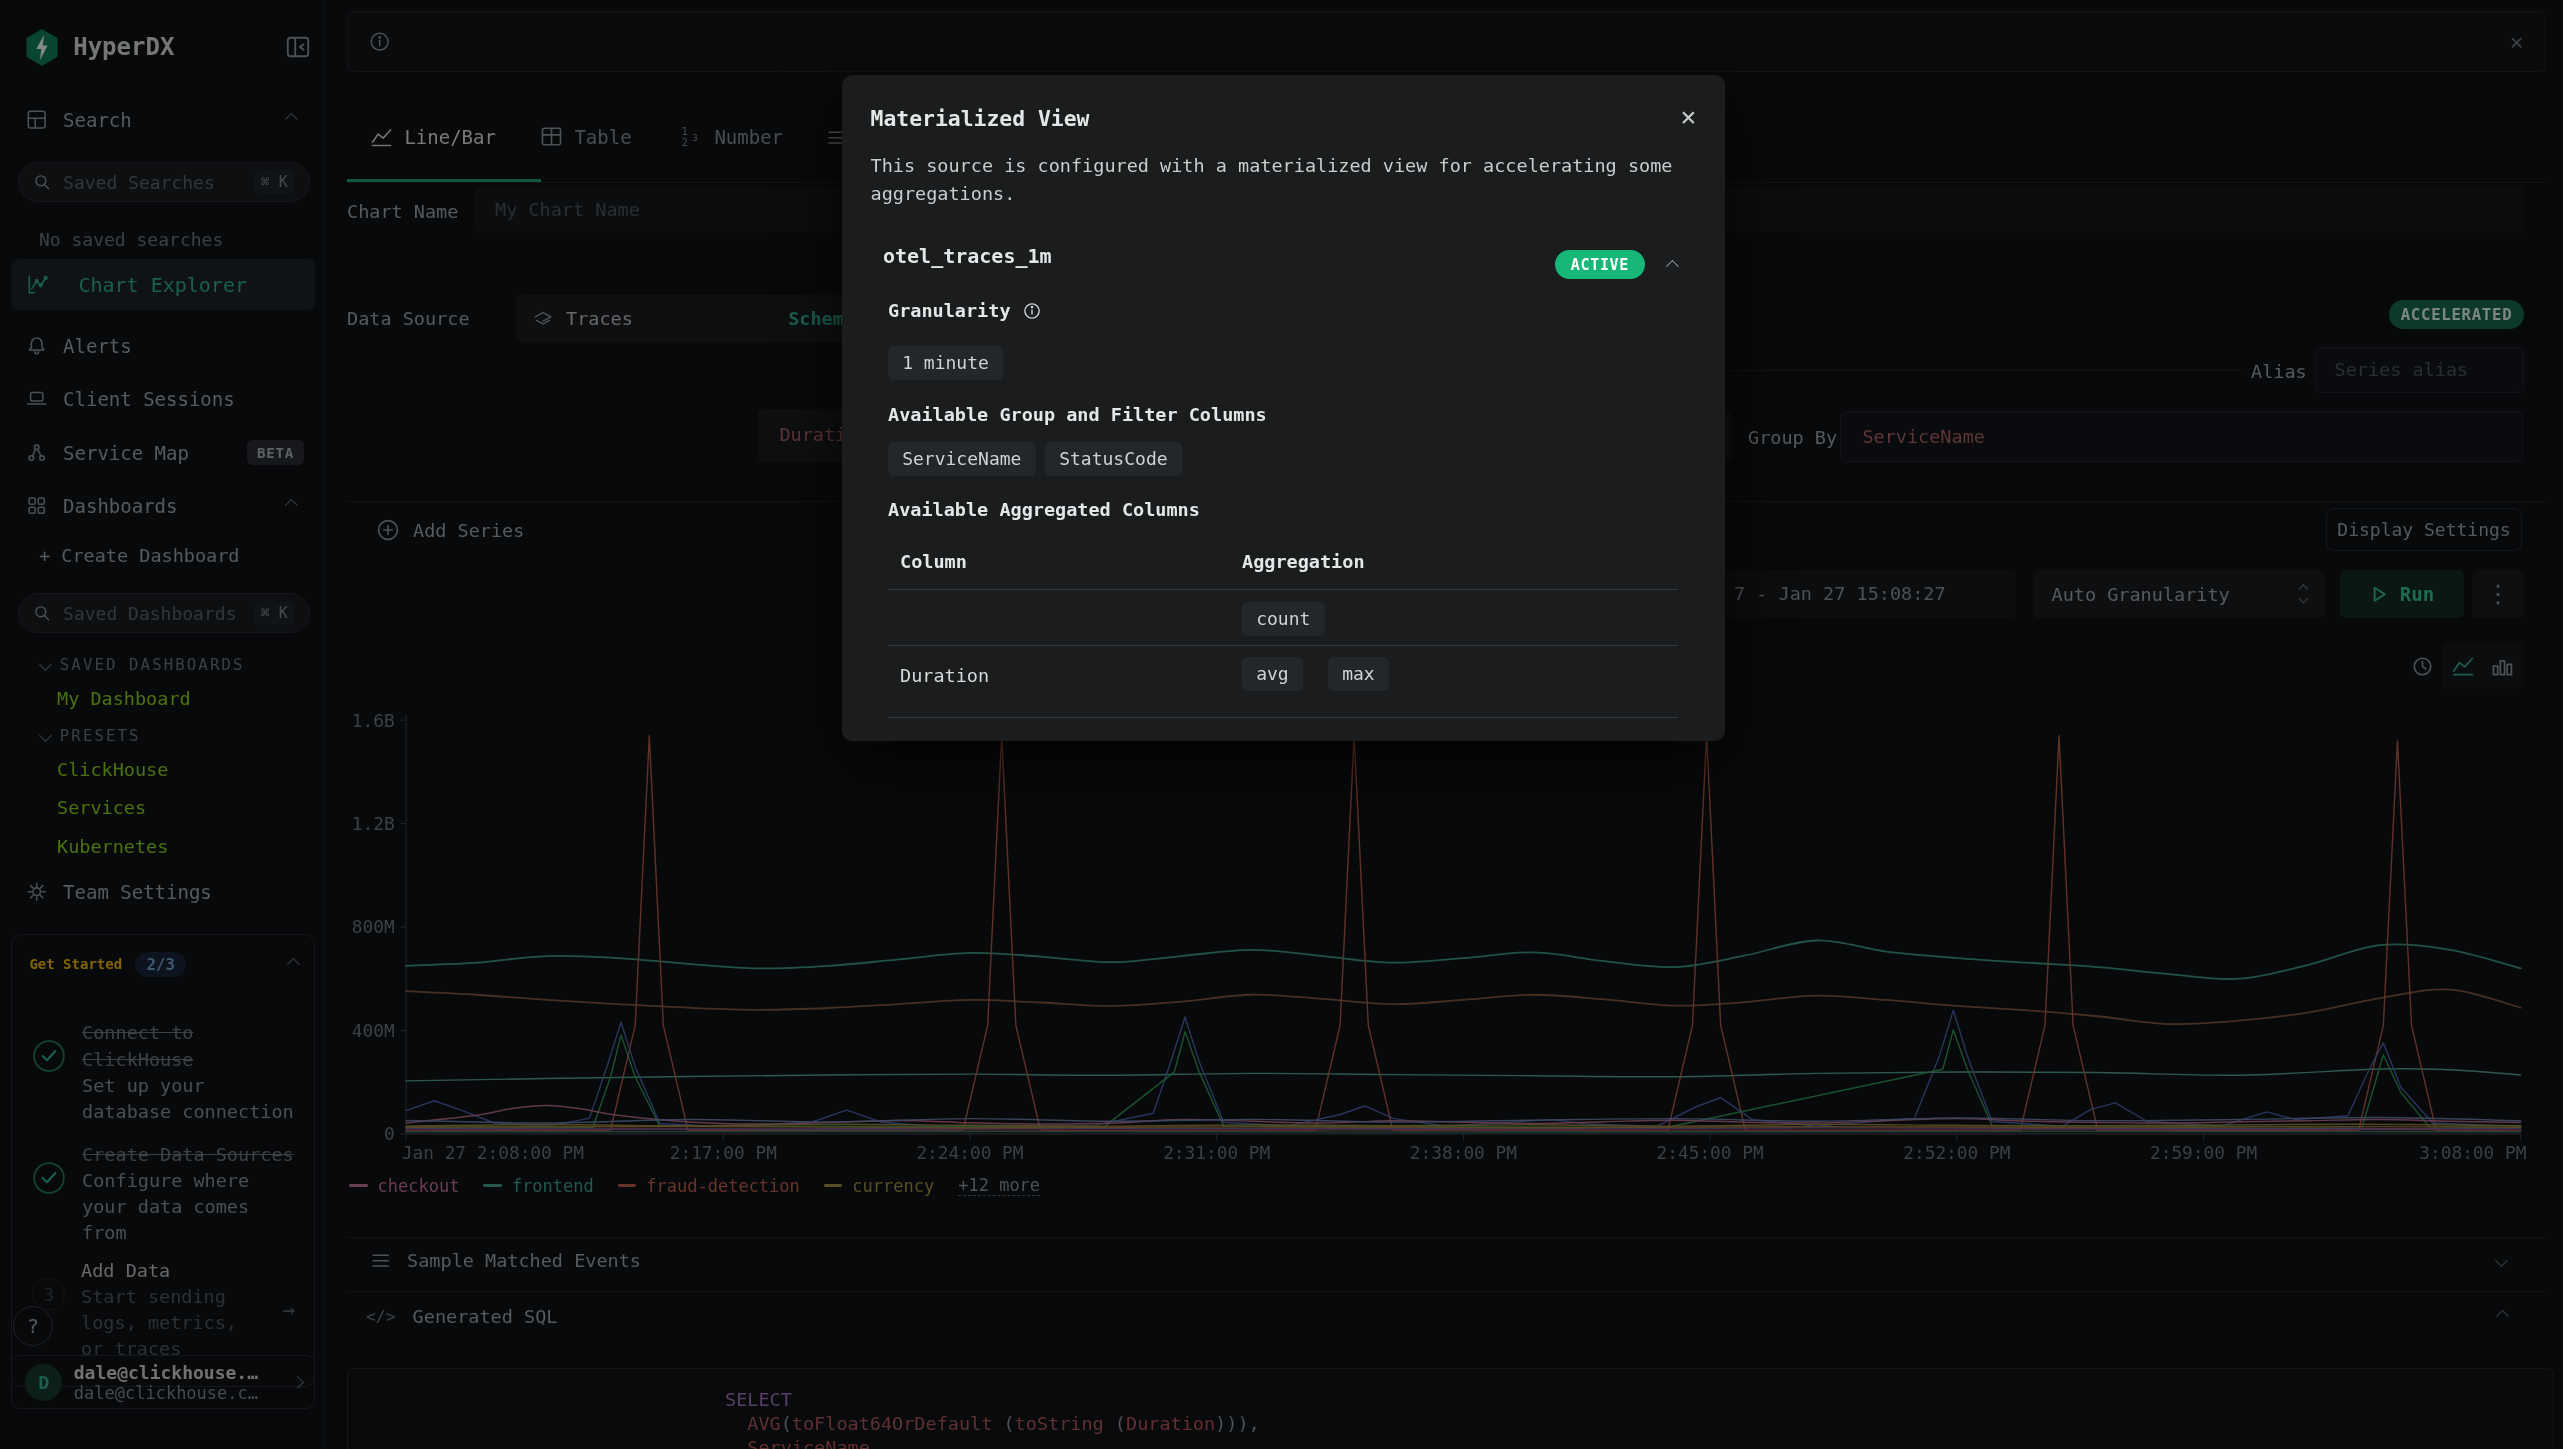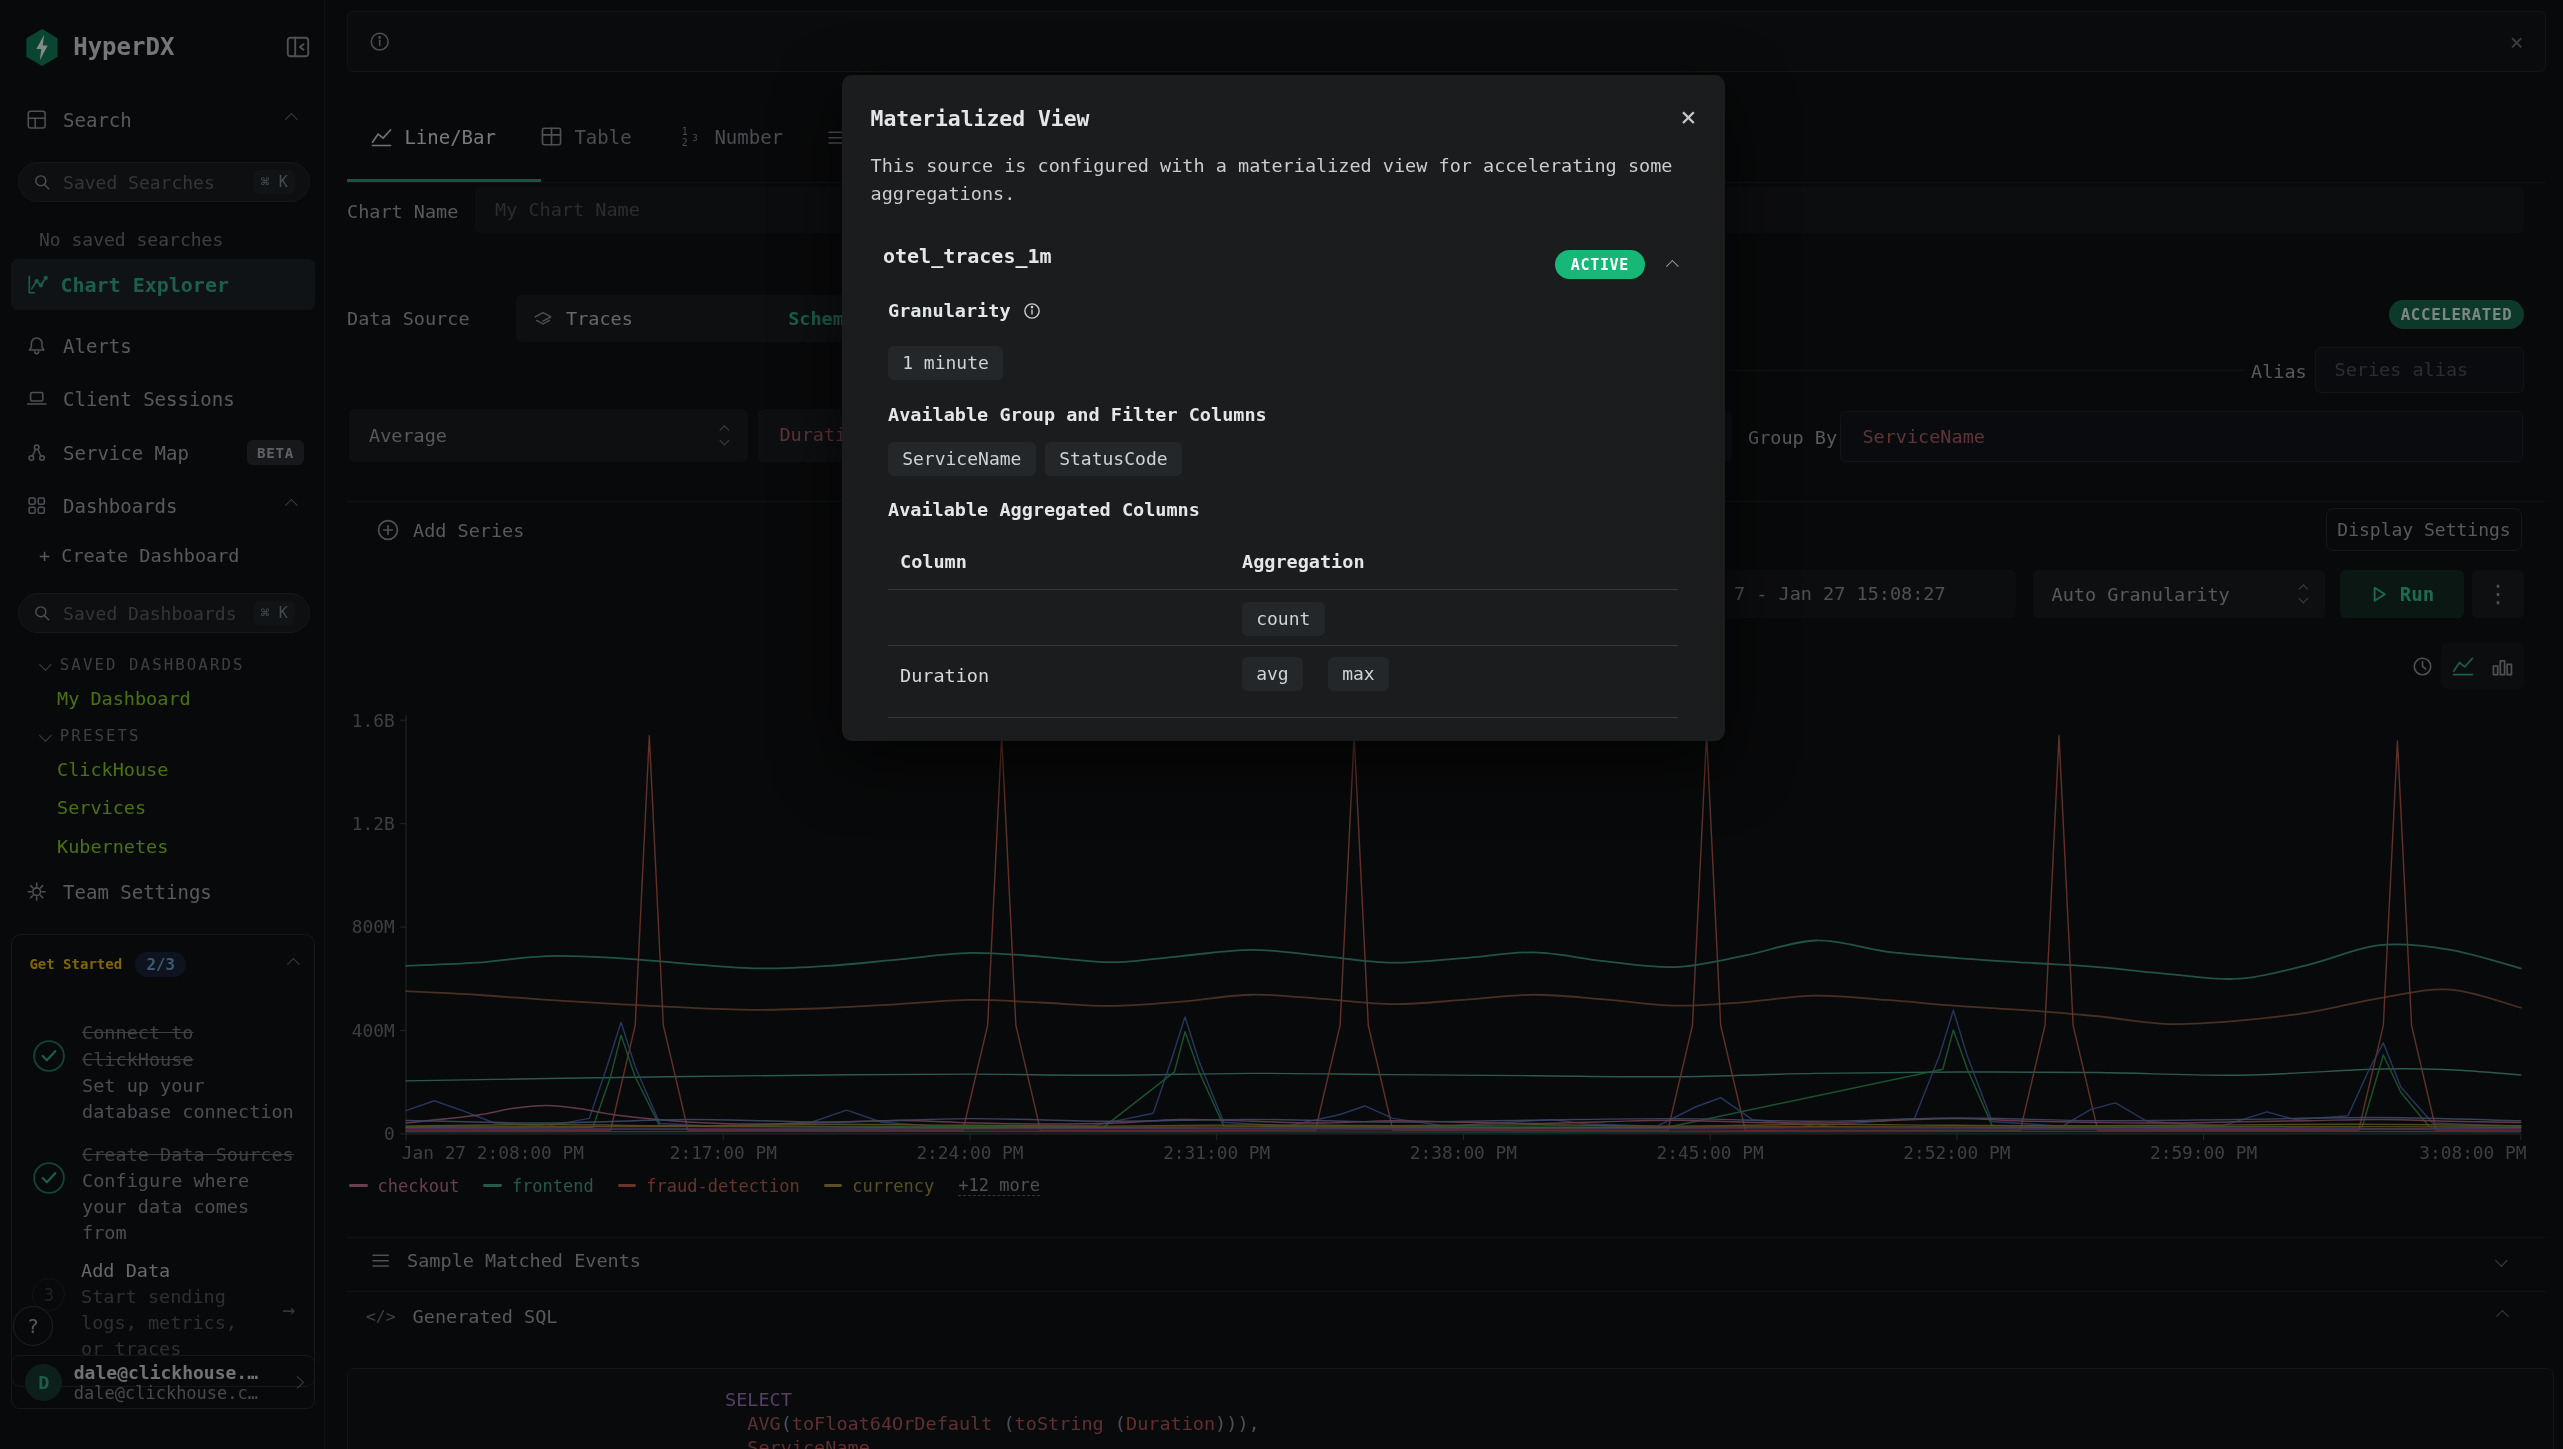--- a/index.html
+++ b/index.html
@@ -85,21 +85,21 @@
       <svg width="18.5" height="18.5" viewBox="0 0 26 26" class="ic">
           <circle cx="11" cy="11" r="7"></circle>
           <line x1="16" y1="16" x2="22" y2="22"></line>
         </svg>
       <span>Saved Searches</span>
       <span class="kbd">⌘ K</span>
     </div>
 
     <div class="abs" style="left:39px;top:229px;font-size:18px;color:#6b7174;">No saved searches</div>
 
-    <div class="abs row" style="left:11.4px;top:259px;width:304px;height:51px;background:#1b1f21;border-radius:7.1px;gap:11px;padding-left:15px;box-sizing:border-box;font-weight:bold;">
+    <div class="abs row" style="left:11.4px;top:259px;width:304px;height:51px;background:#1b1f21;border-radius:7.1px;gap:29px;padding-left:15px;box-sizing:border-box;">
       <svg width="23" height="23" viewBox="0 0 28 28" style="stroke:#2ea883;fill:none;stroke-width:2;stroke-linecap:round;stroke-linejoin:round;">
         <polyline points="4,4 4,24 10,24"></polyline>
           <polyline points="7,19 13,10 18,15 24,6"></polyline>
           <circle cx="13" cy="10" r="1.6"></circle>
           <circle cx="18" cy="15" r="1.6"></circle>
           <circle cx="24" cy="6" r="1.6"></circle>
       </svg>
       <span style="color:#2ea883;font-size:20px;">Chart Explorer</span>
     </div>
 
@@ -289,27 +289,20 @@
   </div>
 
   <div class="abs" style="left:2389px;top:300px;width:135px;height:28.5px;background:#14654a;border-radius:14.2px;color:#dff2ea;font-size:15.7px;font-weight:bold;letter-spacing:0.7px;display:flex;align-items:center;justify-content:center;">ACCELERATED</div>
 
   <div class="divider" style="left:1730px;top:370px;width:514px;"></div>
   <div class="abs lbl" style="left:2251px;top:361px;">Alias</div>
   <div class="abs inputbox" style="left:2315px;top:347px;width:209px;height:46px;">
     <span class="placeholder" style="position:absolute;left:18.5px;top:11.4px;font-size:18.5px;">Series alias</span>
   </div>
 
-  <div class="abs box row" style="left:349px;top:409px;width:399px;height:53px;padding:0 20px;">
-    <span style="font-size:18.5px;color:#9aa0a3;">Average</span>
-    <span class="sel-chevs">
-        <span class="chev up"></span>
-        <span class="chev down"></span>
-      </span>
-  </div>
   <div class="abs box" style="left:758px;top:409px;width:399px;height:53px;">
     <span class="redval" style="position:absolute;left:21.4px;top:15px;font-size:18.5px;">Duration</span>
   </div>
   <div class="abs box" style="left:1353px;top:411px;width:379px;height:51px;"></div>
   <div class="abs lbl" style="left:1748px;top:427px;">Group By</div>
   <div class="abs inputbox" style="left:1840px;top:411px;width:683px;height:51px;">
     <span class="redval" style="position:absolute;left:21.4px;top:14.2px;font-size:18.5px;">ServiceName</span>
   </div>
 
   <div class="divider" style="left:347px;top:501px;width:2199px;"></div>

